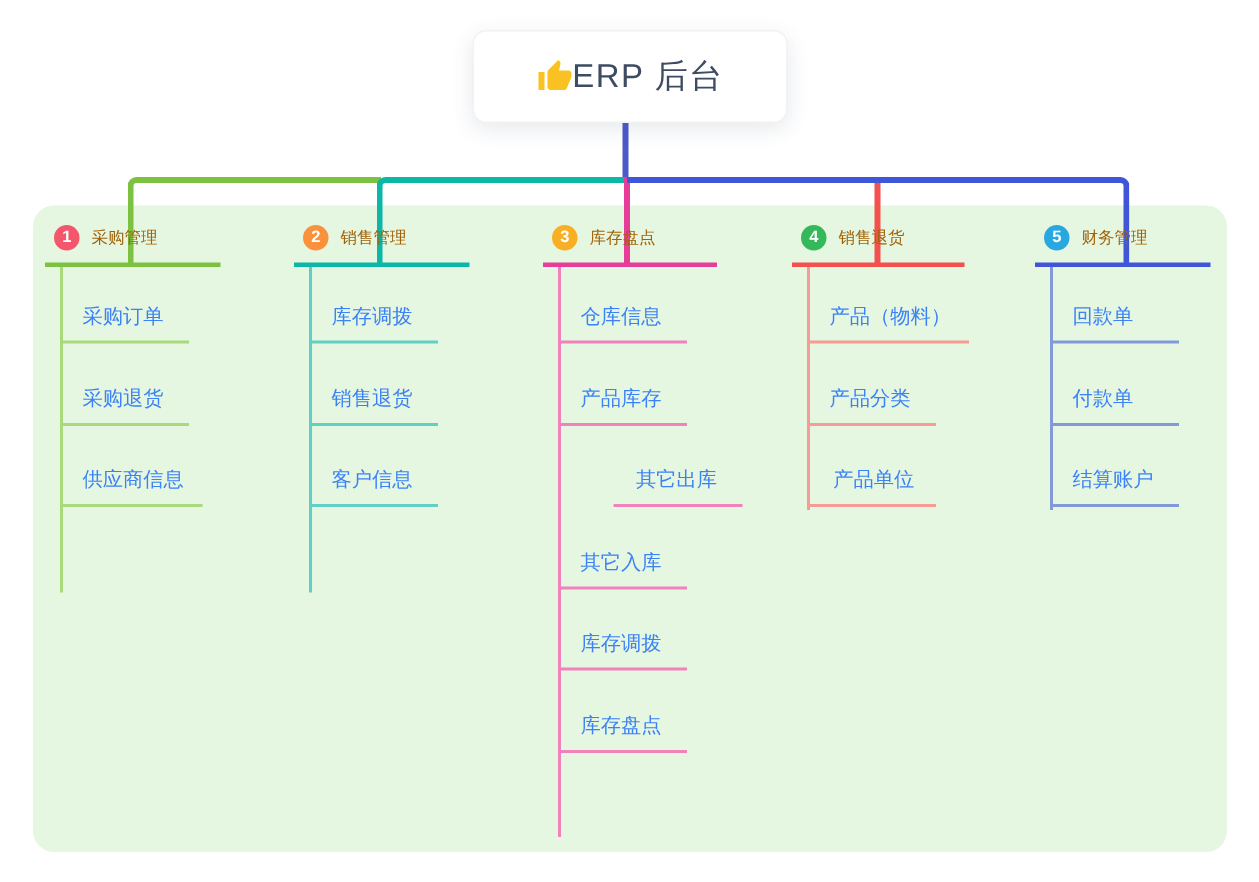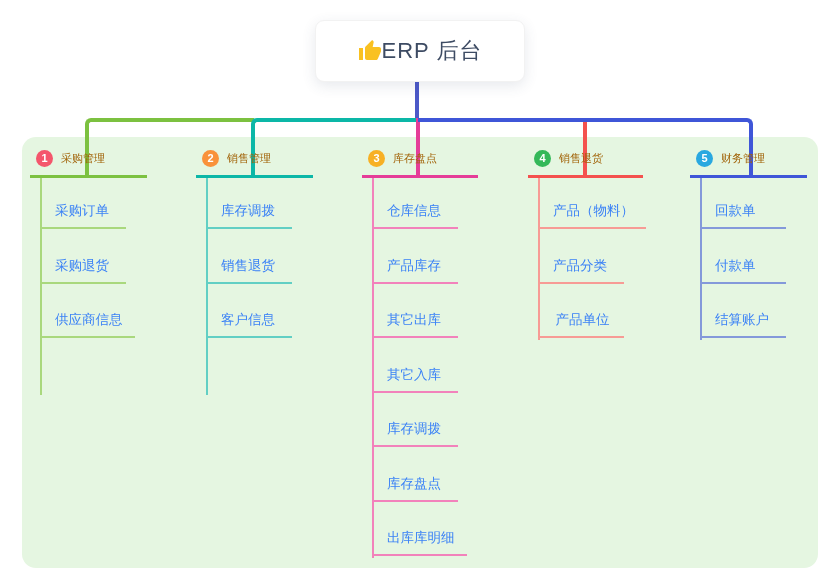--- a/index.html
+++ b/index.html
@@ -96,33 +96,30 @@
       </div>
       <div class="sub-spine" style="left: 372px; top: 177px; height: 381px; background: rgb(242, 130, 187);"></div>
       <div class="branch-col" style="left: 372px; top: 174.5px;">
         <div class="item-slot">
           <span class="item-label" style="border-bottom-color: rgb(242, 130, 187);">仓库信息</span>
         </div>
         <div class="item-slot">
           <span class="item-label" style="border-bottom-color: rgb(242, 130, 187);">产品库存</span>
         </div>
         <div class="item-slot">
-          <span class="item-label" style="border-bottom-color: rgb(242, 130, 187);">其它出库</span>
+          <span class="item-label" style="border-bottom-color: rgb(242, 130, 187); margin-left: 37px;">其它出库</span>
         </div>
         <div class="item-slot">
           <span class="item-label" style="border-bottom-color: rgb(242, 130, 187);">其它入库</span>
         </div>
         <div class="item-slot">
           <span class="item-label" style="border-bottom-color: rgb(242, 130, 187);">库存调拨</span>
         </div>
         <div class="item-slot">
           <span class="item-label" style="border-bottom-color: rgb(242, 130, 187);">库存盘点</span>
-        </div>
-        <div class="item-slot">
-          <span class="item-label" style="border-bottom-color: rgb(242, 130, 187);">出库库明细</span>
         </div>
       </div>
       <div class="branch-header" style="left: 528px; top: 150px; width: 115px; border-bottom-color: rgb(244, 81, 78);">
         <span class="badge" style="background: rgb(52, 184, 89);">4</span>
         <span class="branch-label">销售退货</span>
       </div>
       <div class="sub-spine" style="left: 538px; top: 177px; height: 163px; background: rgb(247, 155, 149);"></div>
       <div class="branch-col" style="left: 538px; top: 174.5px;">
         <div class="item-slot">
           <span class="item-label" style="border-bottom-color: rgb(247, 155, 149);">产品（物料）</span>

